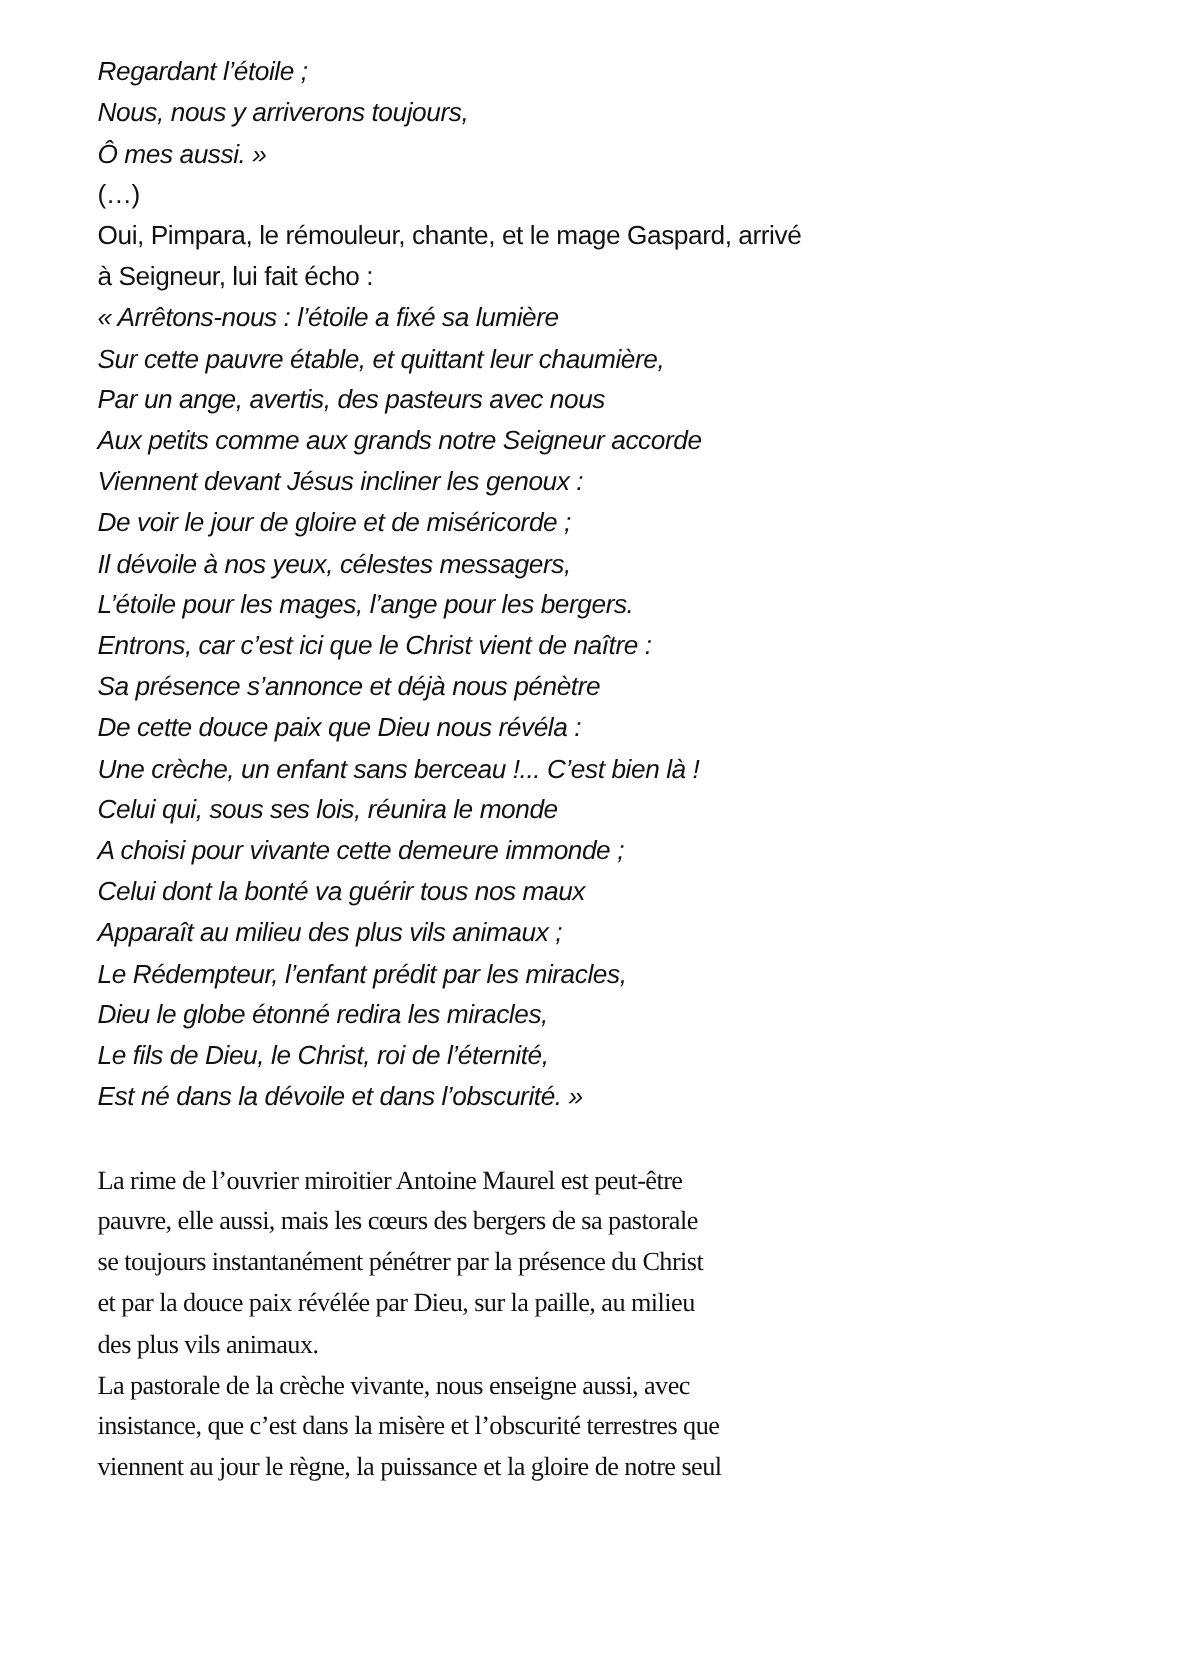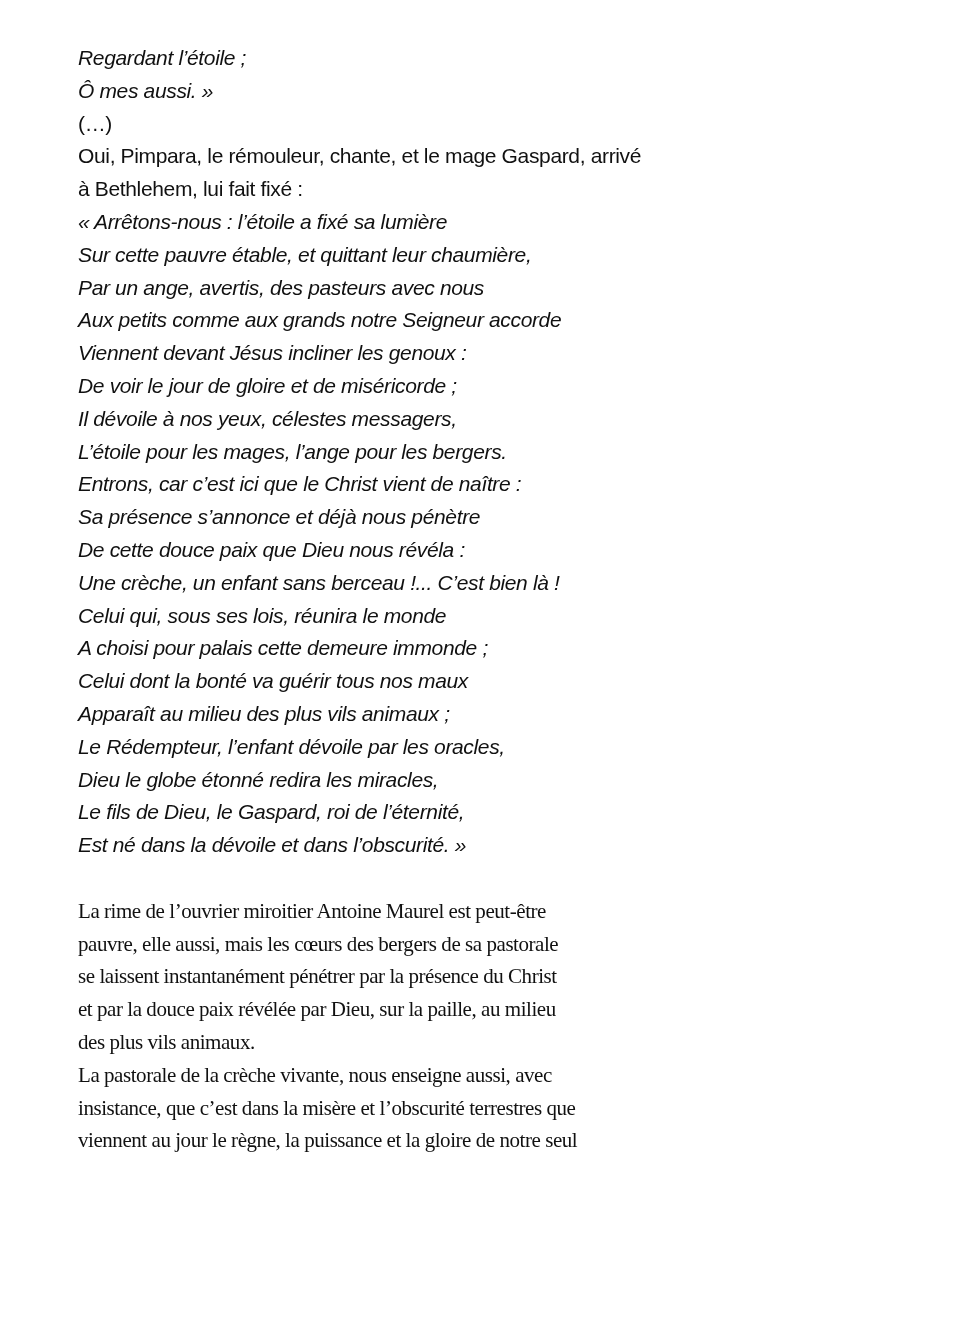--- a/index.html
+++ b/index.html
@@ -32,59 +32,60 @@
     .gap { height: 32.8px; }
     .prose .line { letter-spacing: -0.45px; font-family: Liberation Serif, serif; }
   </style>
 </head>
 <body>
 
 <div class="page">
 
   <div class="block">
     <div class="line italic">Regardant l’étoile ;</div>
+    <div class="line italic">Nous, nous y arriverons toujours,</div>
     <div class="line italic">Ô mes aussi. »</div>
   </div>
 
   <div class="line">(…)</div>
 
   <div class="block">
     <div class="line">Oui, Pimpara, le rémouleur, chante, et le mage Gaspard, arrivé</div>
-    <div class="line">à Bethlehem, lui fait fixé :</div>
+    <div class="line">à Seigneur, lui fait écho :</div>
   </div>
 
   <div class="block">
     <div class="line italic">« Arrêtons-nous : l’étoile a fixé sa lumière</div>
     <div class="line italic">Sur cette pauvre étable, et quittant leur chaumière,</div>
     <div class="line italic">Par un ange, avertis, des pasteurs avec nous</div>
     <div class="line italic">Aux petits comme aux grands notre Seigneur accorde</div>
     <div class="line italic">Viennent devant Jésus incliner les genoux :</div>
     <div class="line italic">De voir le jour de gloire et de miséricorde ;</div>
     <div class="line italic">Il dévoile à nos yeux, célestes messagers,</div>
     <div class="line italic">L’étoile pour les mages, l’ange pour les bergers.</div>
     <div class="line italic">Entrons, car c’est ici que le Christ vient de naître :</div>
     <div class="line italic">Sa présence s’annonce et déjà nous pénètre</div>
     <div class="line italic">De cette douce paix que Dieu nous révéla :</div>
     <div class="line italic">Une crèche, un enfant sans berceau !... C’est bien là !</div>
     <div class="line italic">Celui qui, sous ses lois, réunira le monde</div>
-    <div class="line italic">A choisi pour palais cette demeure immonde ;</div>
+    <div class="line italic">A choisi pour vivante cette demeure immonde ;</div>
     <div class="line italic">Celui dont la bonté va guérir tous nos maux</div>
     <div class="line italic">Apparaît au milieu des plus vils animaux ;</div>
-    <div class="line italic">Le Rédempteur, l’enfant dévoile par les oracles,</div>
+    <div class="line italic">Le Rédempteur, l’enfant prédit par les miracles,</div>
     <div class="line italic">Dieu le globe étonné redira les miracles,</div>
-    <div class="line italic">Le fils de Dieu, le Gaspard, roi de l’éternité,</div>
+    <div class="line italic">Le fils de Dieu, le Christ, roi de l’éternité,</div>
     <div class="line italic">Est né dans la dévoile et dans l’obscurité. »</div>
   </div>
 
   <div class="gap"></div>
 
   <div class="block prose">
     <div class="line">La rime de l’ouvrier miroitier Antoine Maurel est peut-être</div>
     <div class="line">pauvre, elle aussi, mais les cœurs des bergers de sa pastorale</div>
-    <div class="line">se laissent instantanément pénétrer par la présence du Christ</div>
+    <div class="line">se toujours instantanément pénétrer par la présence du Christ</div>
     <div class="line">et par la douce paix révélée par Dieu, sur la paille, au milieu</div>
     <div class="line">des plus vils animaux.</div>
   </div>
 
   <div class="block prose">
     <div class="line">La pastorale de la crèche vivante, nous enseigne aussi, avec</div>
     <div class="line">insistance, que c’est dans la misère et l’obscurité terrestres que</div>
     <div class="line">viennent au jour le règne, la puissance et la gloire de notre seul</div>
   </div>
 

